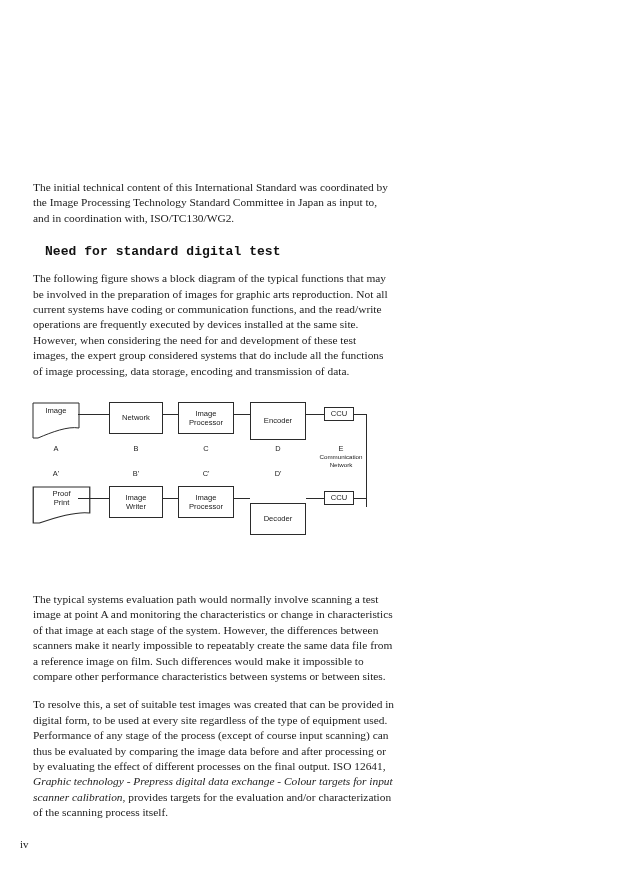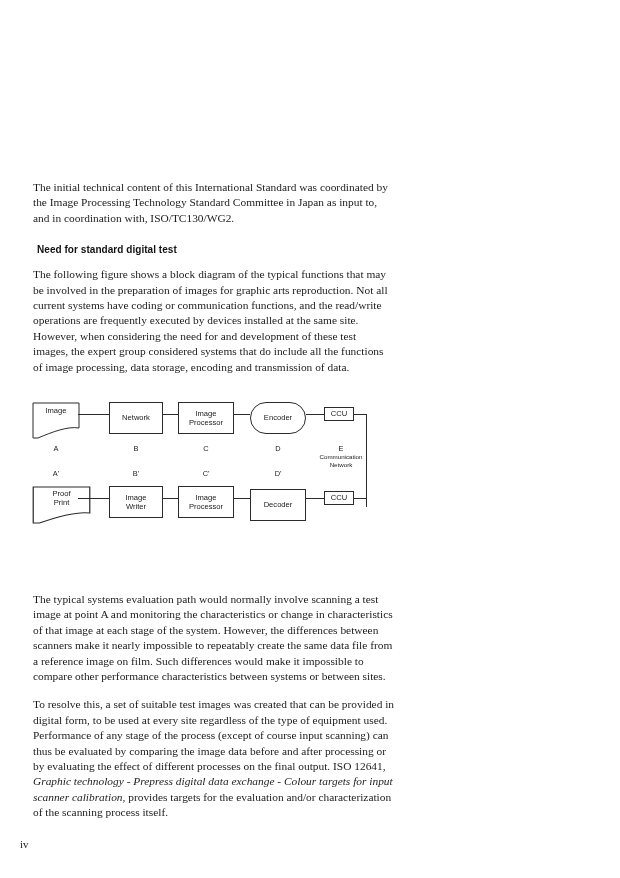--- a/index.html
+++ b/index.html
@@ -61,24 +61,24 @@
   h1.intro-title {
     font-family: "Liberation Serif", serif;
     font-weight: bold;
     font-size: 16.5px;
     margin: 0 0 18px 0;
     letter-spacing: 0.1px;
     color: #111;
   }
 
   h2.sub-title {
-    font-family: Liberation Sans, sans-serif;
-    font-weight: bold;
-    font-size: 10px;
-    margin: 18px 0 12px 4px;
+    font-family: Liberation Mono, monospace;
+    font-weight: bold;
+    font-size: 13px;
+    margin: 18px 0 12px 12px;
     letter-spacing: 0.05px;
     color: #111;
   }
 
   p.body-par {
     font-size: 11.4px;
     line-height: 15.4px;
     margin: 0 0 13px 0;
     text-align: left;
     color: #1b1b1b;
@@ -211,21 +211,21 @@
 
     <div class="fig-line h" style="left:133px; top:26px; width:15px;"></div>
 
     <div class="fig-box" style="left:148px; top:14px; width:56px; height:32px; flex-direction:column;">
       <span>Image</span>
       <span>Processor</span>
     </div>
 
     <div class="fig-line h" style="left:204px; top:26px; width:16px;"></div>
 
-    <div class="fig-box" style="left:220px; top:14px; width:56px; height:32px;border-radius:16px;">
+    <div class="fig-box" style="left:220px; top:14px; width:56px; height:38px;">
       <span>Encoder</span>
     </div>
 
     <div class="fig-line h" style="left:276px; top:26px; width:18px;"></div>
 
     <div class="fig-box" style="left:294px; top:19px; width:30px; height:14px;">
       <span>CCU</span>
     </div>
 
     <div class="fig-line h" style="left:324px; top:26px; width:13px;"></div>
@@ -262,21 +262,21 @@
 
     <div class="fig-line h" style="left:133px; top:110px; width:15px;"></div>
 
     <div class="fig-box" style="left:148px; top:98px; width:56px; height:32px; flex-direction:column;">
       <span>Image</span>
       <span>Processor</span>
     </div>
 
     <div class="fig-line h" style="left:204px; top:110px; width:16px;"></div>
 
-    <div class="fig-box" style="left:220px; top:101px; width:56px; height:32px;">
+    <div class="fig-box" style="left:220px; top:115px; width:56px; height:32px;">
       <span>Decoder</span>
     </div>
 
     <div class="fig-line h" style="left:276px; top:110px; width:18px;"></div>
 
     <div class="fig-box" style="left:294px; top:103px; width:30px; height:14px;">
       <span>CCU</span>
     </div>
 
     <div class="fig-line h" style="left:324px; top:110px; width:13px;"></div>

